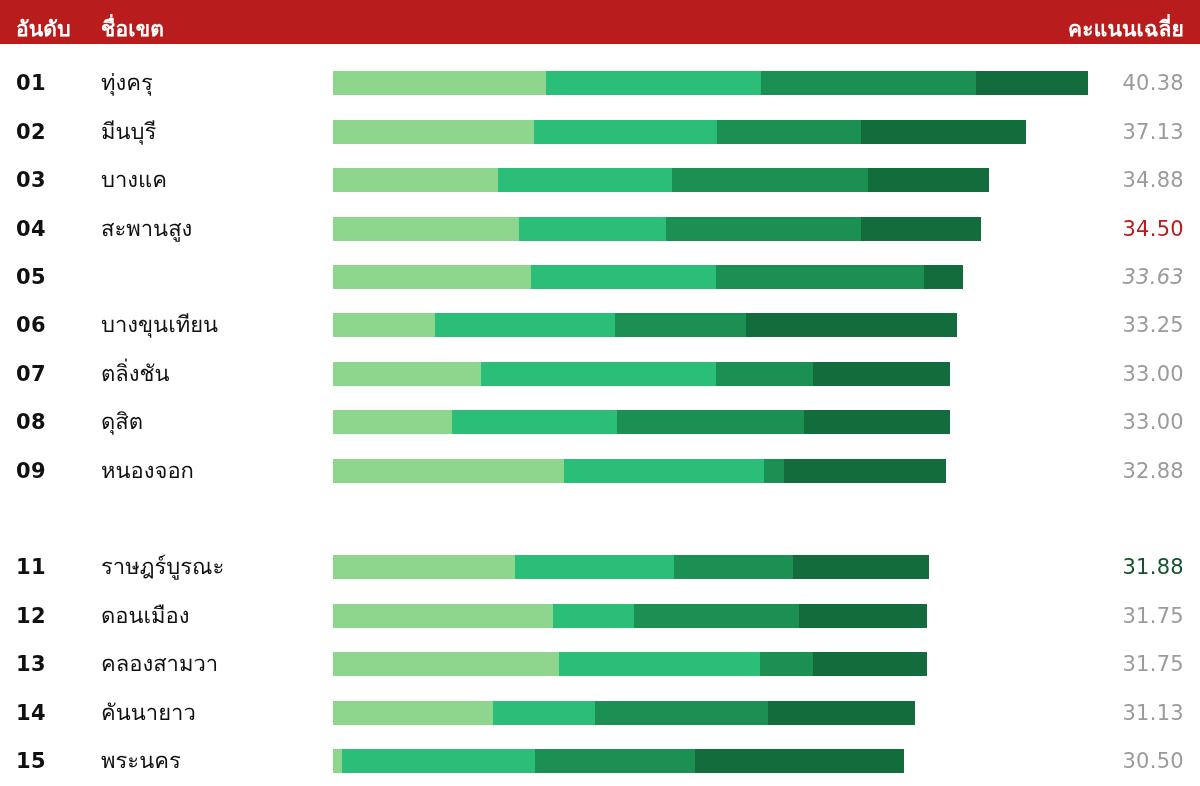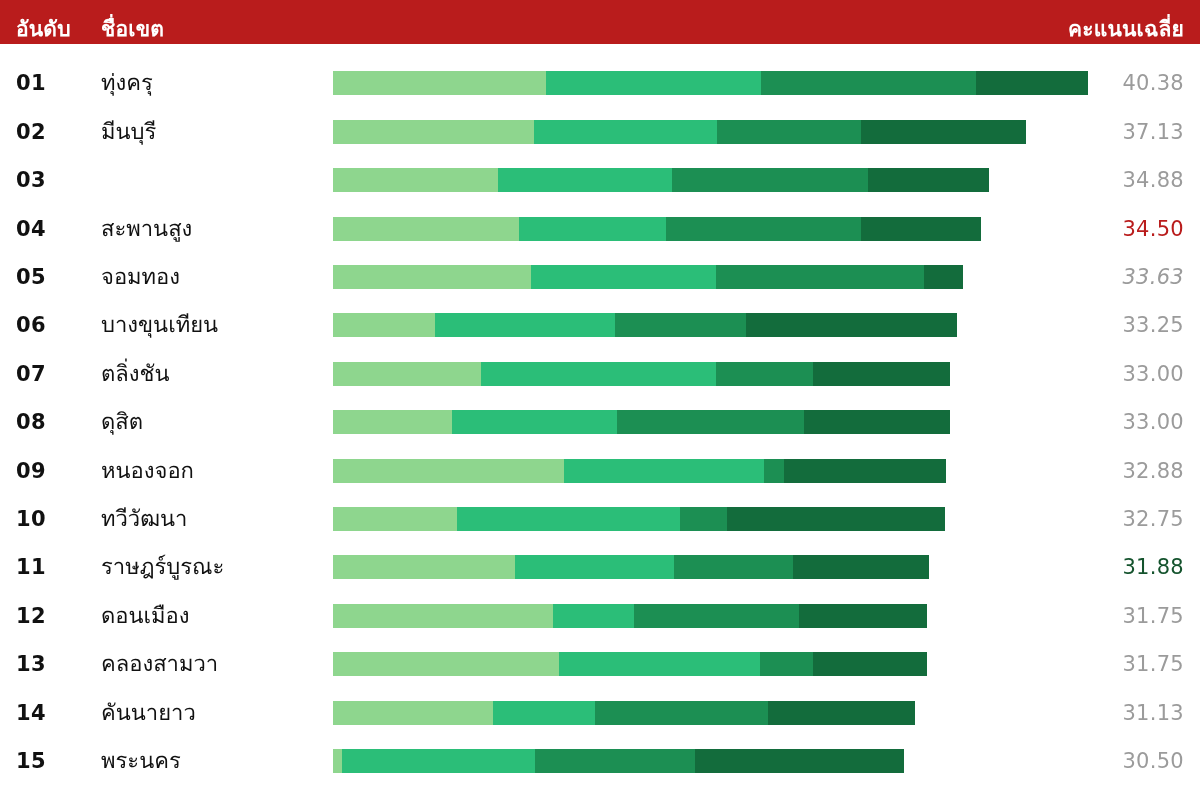--- a/index.html
+++ b/index.html
@@ -150,20 +150,21 @@
             <div class="seg" style="width: 201px; background: rgb(142, 214, 142);"></div>
             <div class="seg" style="width: 183px; background: rgb(43, 190, 120);"></div>
             <div class="seg" style="width: 144px; background: rgb(28, 143, 83);"></div>
             <div class="seg" style="width: 165px; background: rgb(19, 108, 60);"></div>
           </div>
         </div>
         <div class="cell-score" style="color: rgb(155, 155, 155);">37.13</div>
       </div>
       <div class="row" style="top: 96.8px;">
         <div class="cell-rank">03</div>
+        <div class="cell-name">บางแค</div>
         <div class="cell-bar">
           <div class="bar" style="width: 656px;">
             <div class="seg" style="width: 165px; background: rgb(142, 214, 142);"></div>
             <div class="seg" style="width: 174px; background: rgb(43, 190, 120);"></div>
             <div class="seg" style="width: 196px; background: rgb(28, 143, 83);"></div>
             <div class="seg" style="width: 121px; background: rgb(19, 108, 60);"></div>
           </div>
         </div>
         <div class="cell-score" style="color: rgb(155, 155, 155);">34.88</div>
       </div>
@@ -175,21 +176,20 @@
             <div class="seg" style="width: 186px; background: rgb(142, 214, 142);"></div>
             <div class="seg" style="width: 147px; background: rgb(43, 190, 120);"></div>
             <div class="seg" style="width: 195px; background: rgb(28, 143, 83);"></div>
             <div class="seg" style="width: 120px; background: rgb(19, 108, 60);"></div>
           </div>
         </div>
         <div class="cell-score" style="color: #b91c1c;">34.50</div>
       </div>
       <div class="row" style="top: 193.6px;">
         <div class="cell-rank">05</div>
-        <div class="cell-name">จอมทอง</div>
         <div class="cell-bar">
           <div class="bar" style="width: 630px;">
             <div class="seg" style="width: 198px; background: rgb(142, 214, 142);"></div>
             <div class="seg" style="width: 185px; background: rgb(43, 190, 120);"></div>
             <div class="seg" style="width: 208px; background: rgb(28, 143, 83);"></div>
             <div class="seg" style="width: 39px; background: rgb(19, 108, 60);"></div>
           </div>
         </div>
         <div class="cell-score" style="color: rgb(155, 155, 155); font-style: italic;">33.63</div>
       </div>
@@ -238,33 +238,20 @@
         <div class="cell-bar">
           <div class="bar" style="width: 613px;">
             <div class="seg" style="width: 231px; background: rgb(142, 214, 142);"></div>
             <div class="seg" style="width: 200px; background: rgb(43, 190, 120);"></div>
             <div class="seg" style="width: 20px; background: rgb(28, 143, 83);"></div>
             <div class="seg" style="width: 162px; background: rgb(19, 108, 60);"></div>
           </div>
         </div>
         <div class="cell-score" style="color: rgb(155, 155, 155);">32.88</div>
       </div>
-      <div class="row" style="top: 435.6px;">
-        <div class="cell-rank">10</div>
-        <div class="cell-name">ทวีวัฒนา</div>
-        <div class="cell-bar">
-          <div class="bar" style="width: 612px;">
-            <div class="seg" style="width: 124px; background: rgb(142, 214, 142);"></div>
-            <div class="seg" style="width: 223px; background: rgb(43, 190, 120);"></div>
-            <div class="seg" style="width: 47px; background: rgb(28, 143, 83);"></div>
-            <div class="seg" style="width: 218px; background: rgb(19, 108, 60);"></div>
-          </div>
-        </div>
-        <div class="cell-score" style="color: rgb(155, 155, 155);">32.75</div>
-      </div>
       <div class="row" style="top: 484px;">
         <div class="cell-rank">11</div>
         <div class="cell-name">ราษฎร์บูรณะ</div>
         <div class="cell-bar">
           <div class="bar" style="width: 596px;">
             <div class="seg" style="width: 182px; background: rgb(142, 214, 142);"></div>
             <div class="seg" style="width: 159px; background: rgb(43, 190, 120);"></div>
             <div class="seg" style="width: 119px; background: rgb(28, 143, 83);"></div>
             <div class="seg" style="width: 136px; background: rgb(19, 108, 60);"></div>
           </div>

